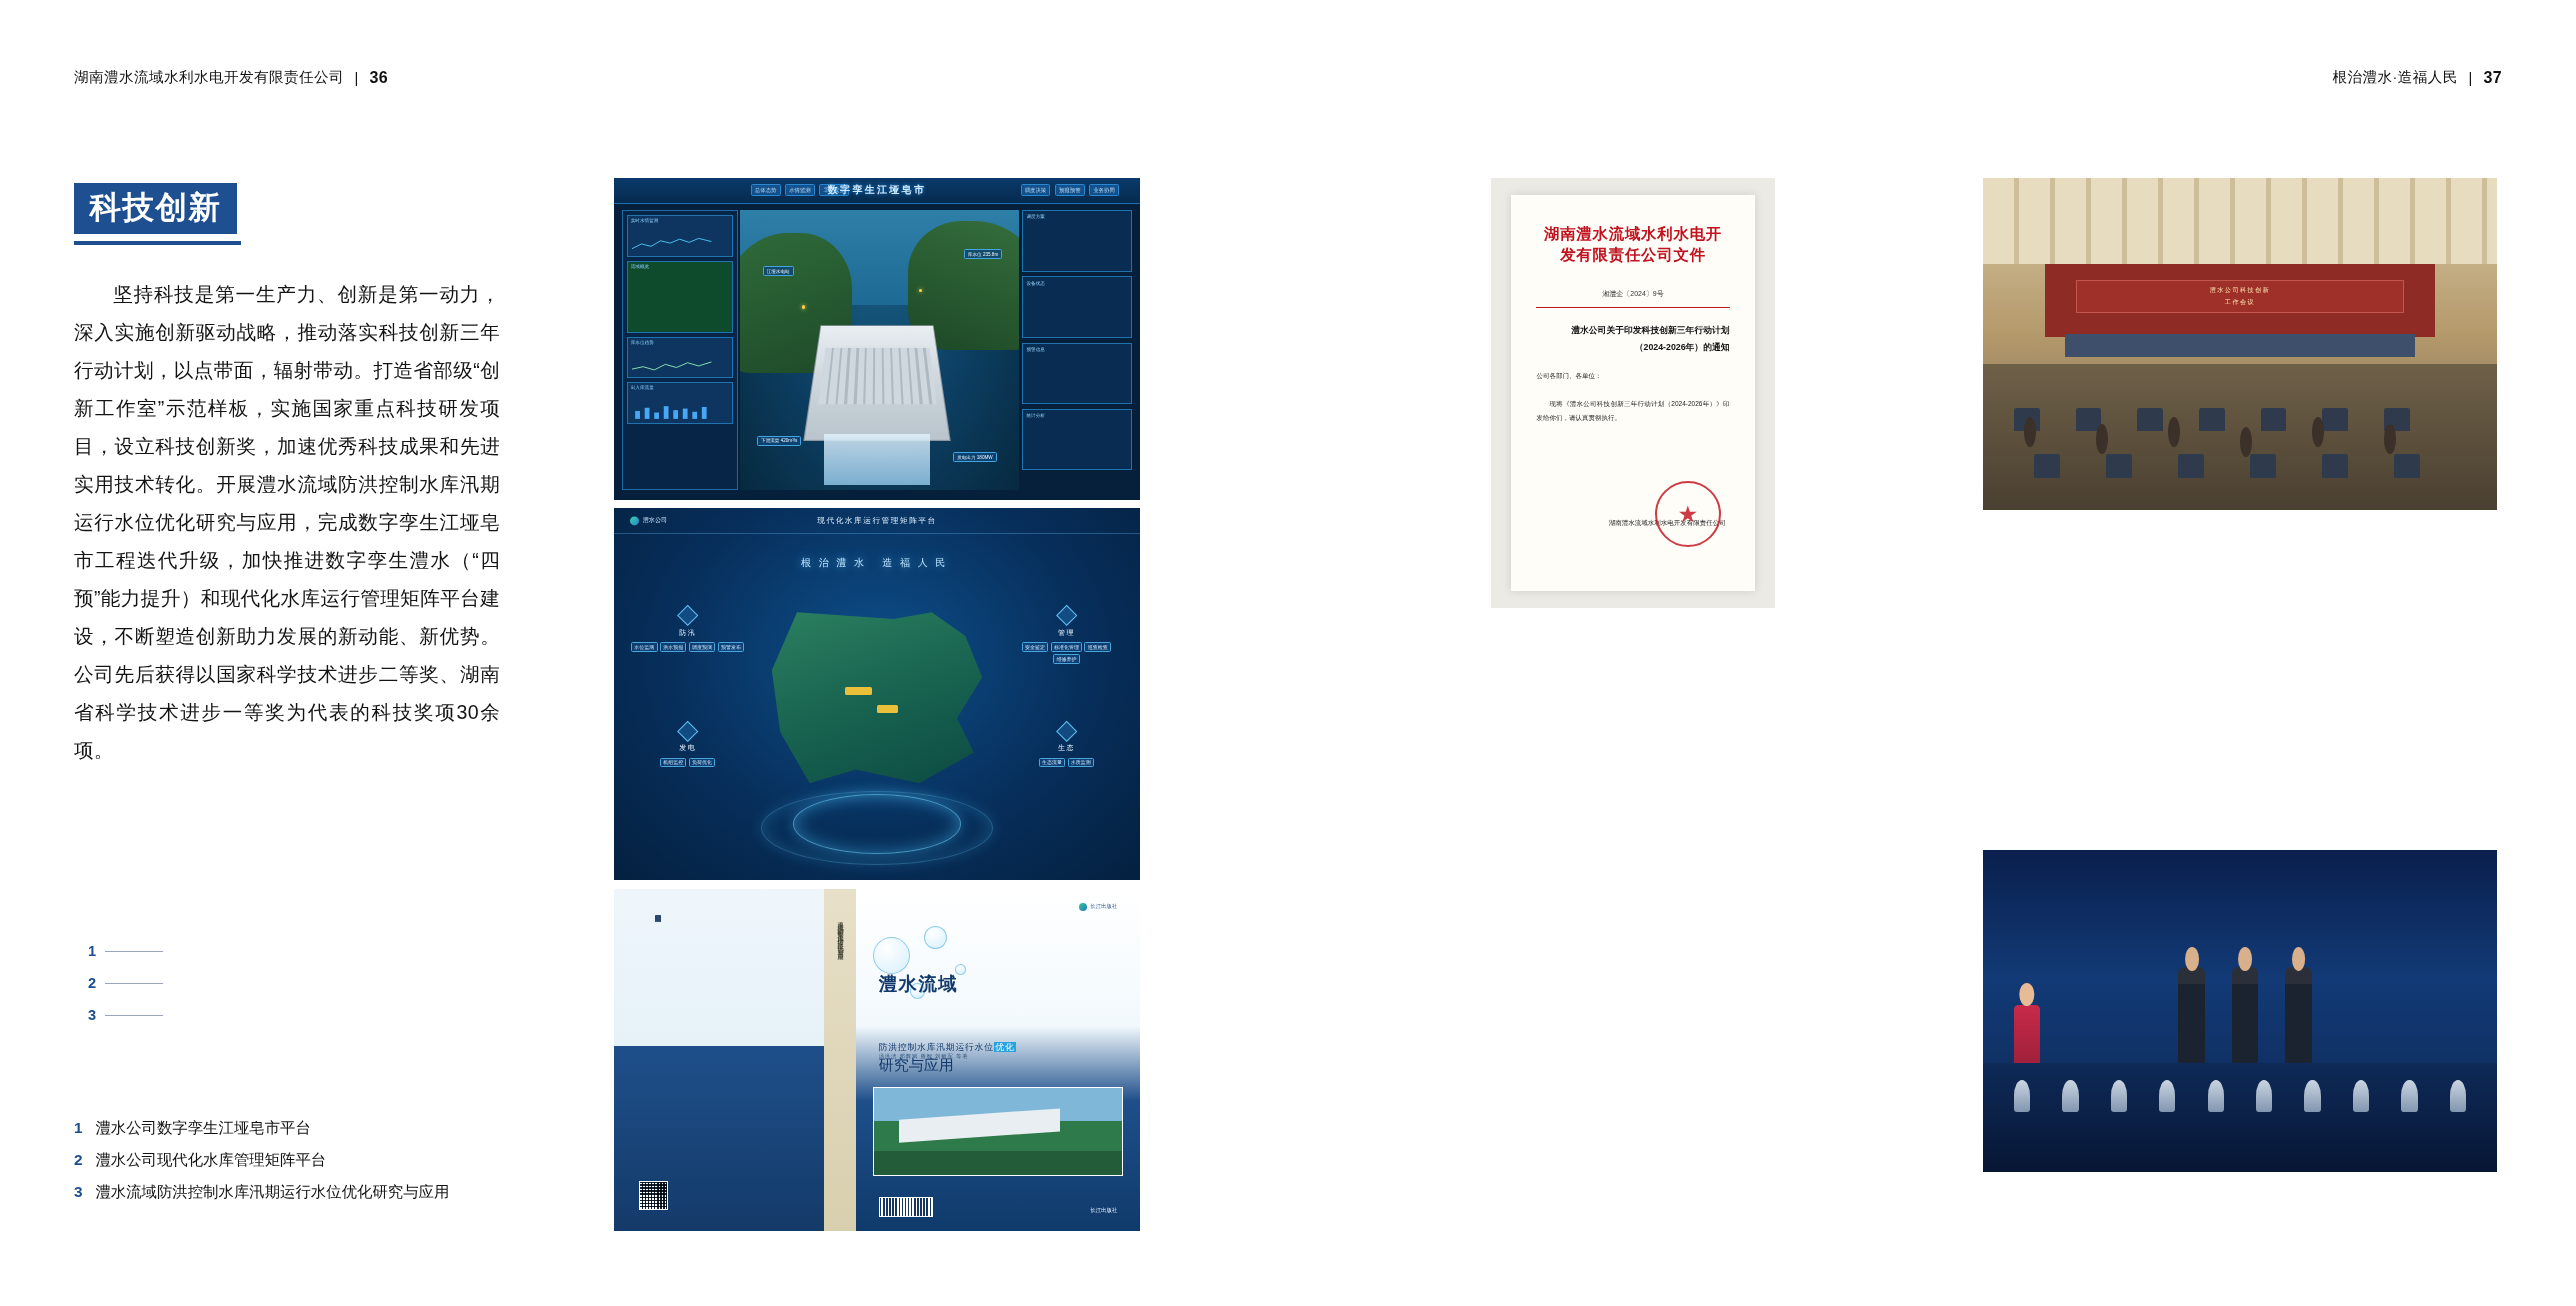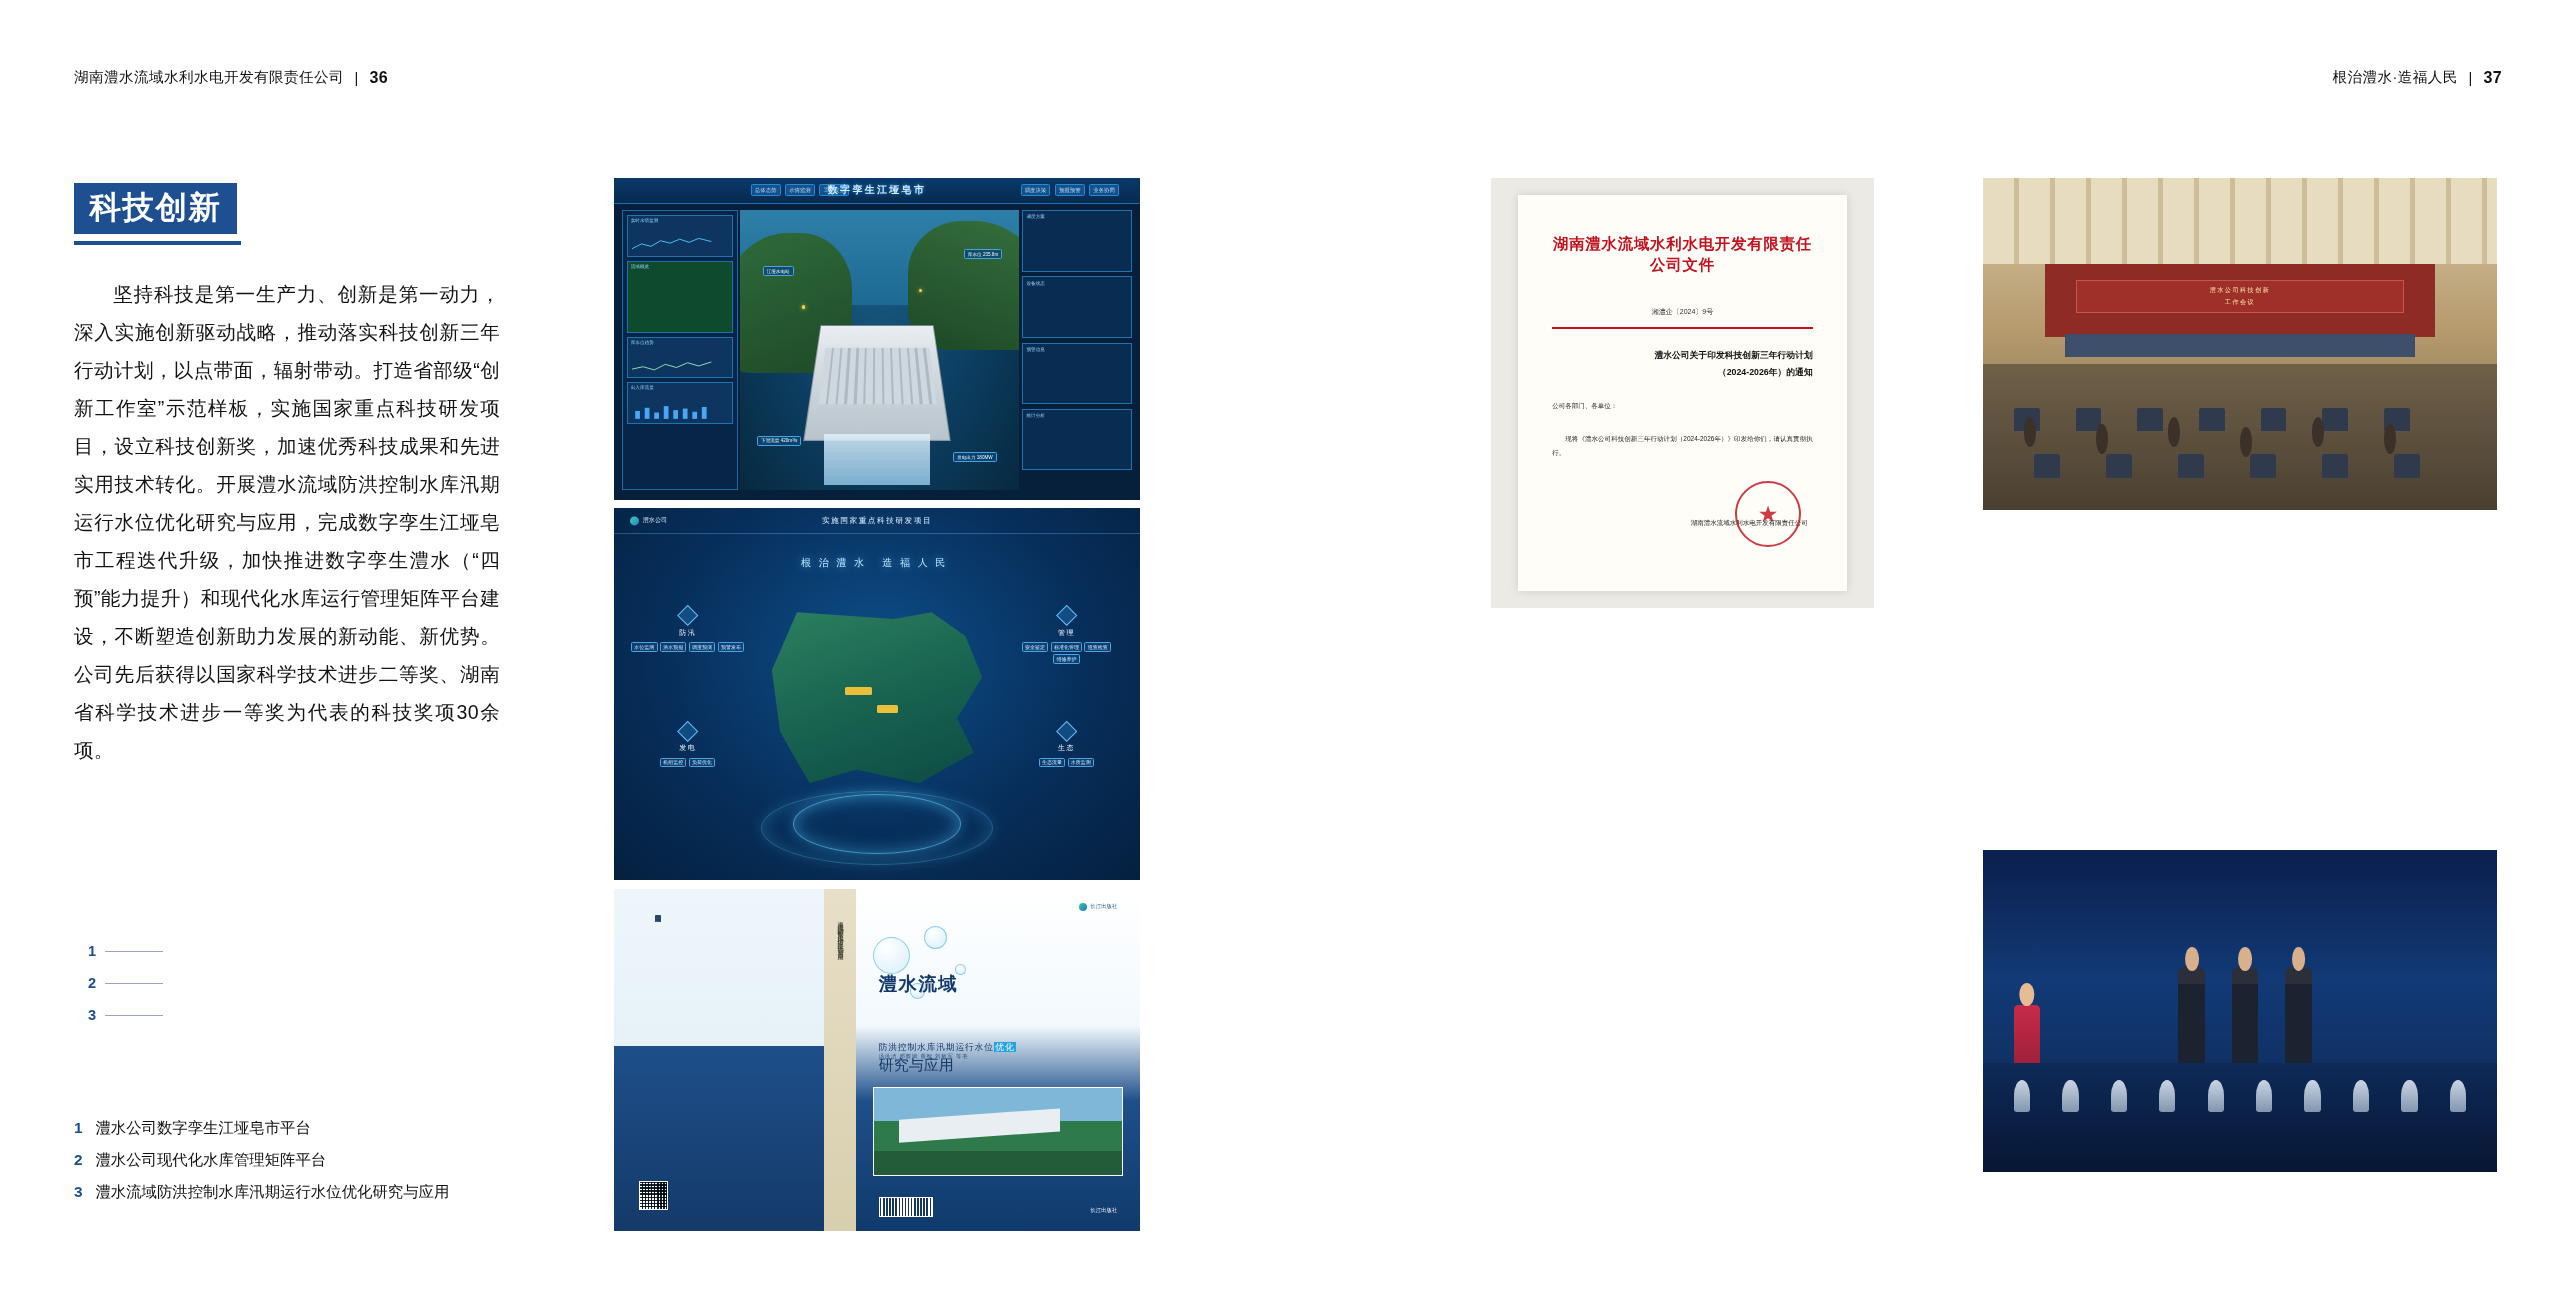--- a/index.html
+++ b/index.html
@@ -600,21 +600,21 @@
         </div>
       </div>
     </div>
 
     <div class="img matrix" style="left:614px; top:508px; width:526px; height:372px;">
       <div class="mtop">
         <div class="brand">
           <span class="logo"></span>
           <span>澧水公司</span>
         </div>
-        <div class="mtitle">实施国家重点科技研发项目</div>
+        <div class="mtitle">现代化水库运行管理矩阵平台</div>
       </div>
       <div class="slogan">根治澧水 造福人民</div>
 
       <div class="cn tl">
         <div class="ico"></div>
         <div class="hd">防汛</div>
         <div class="chips">
           <i>水位监测</i>
           <i>洪水预报</i>
           <i>调度预演</i>
@@ -691,21 +691,21 @@
   </div>
 
   <div class="page page-right">
 
     <div class="runhead right">
       <span>根治澧水·造福人民</span>
       <span class="sep">|</span>
       <span class="folio">37</span>
     </div>
 
-    <div class="img doc" style="left:203px; top:178px; width:383px; height:430px;">
+    <div class="img doc" style="left:203px; top:178px; width:284px; height:430px;">
       <div class="sheet">
         <div class="redhead">湖南澧水流域水利水电开发有限责任公司文件</div>
         <div class="docnum">湘澧企〔2024〕9号</div>
         <div class="redline"></div>
         <div class="doctitle">澧水公司关于印发科技创新三年行动计划</div>
         <div class="doctitle">（2024-2026年）的通知</div>
         <div class="para" style="text-indent:0;">公司各部门、各单位：</div>
         <div class="para">现将《澧水公司科技创新三年行动计划（2024-2026年）》印发给你们，请认真贯彻执行。</div>
         <div class="signer">湖南澧水流域水利水电开发有限责任公司</div>
         <div class="seal">

